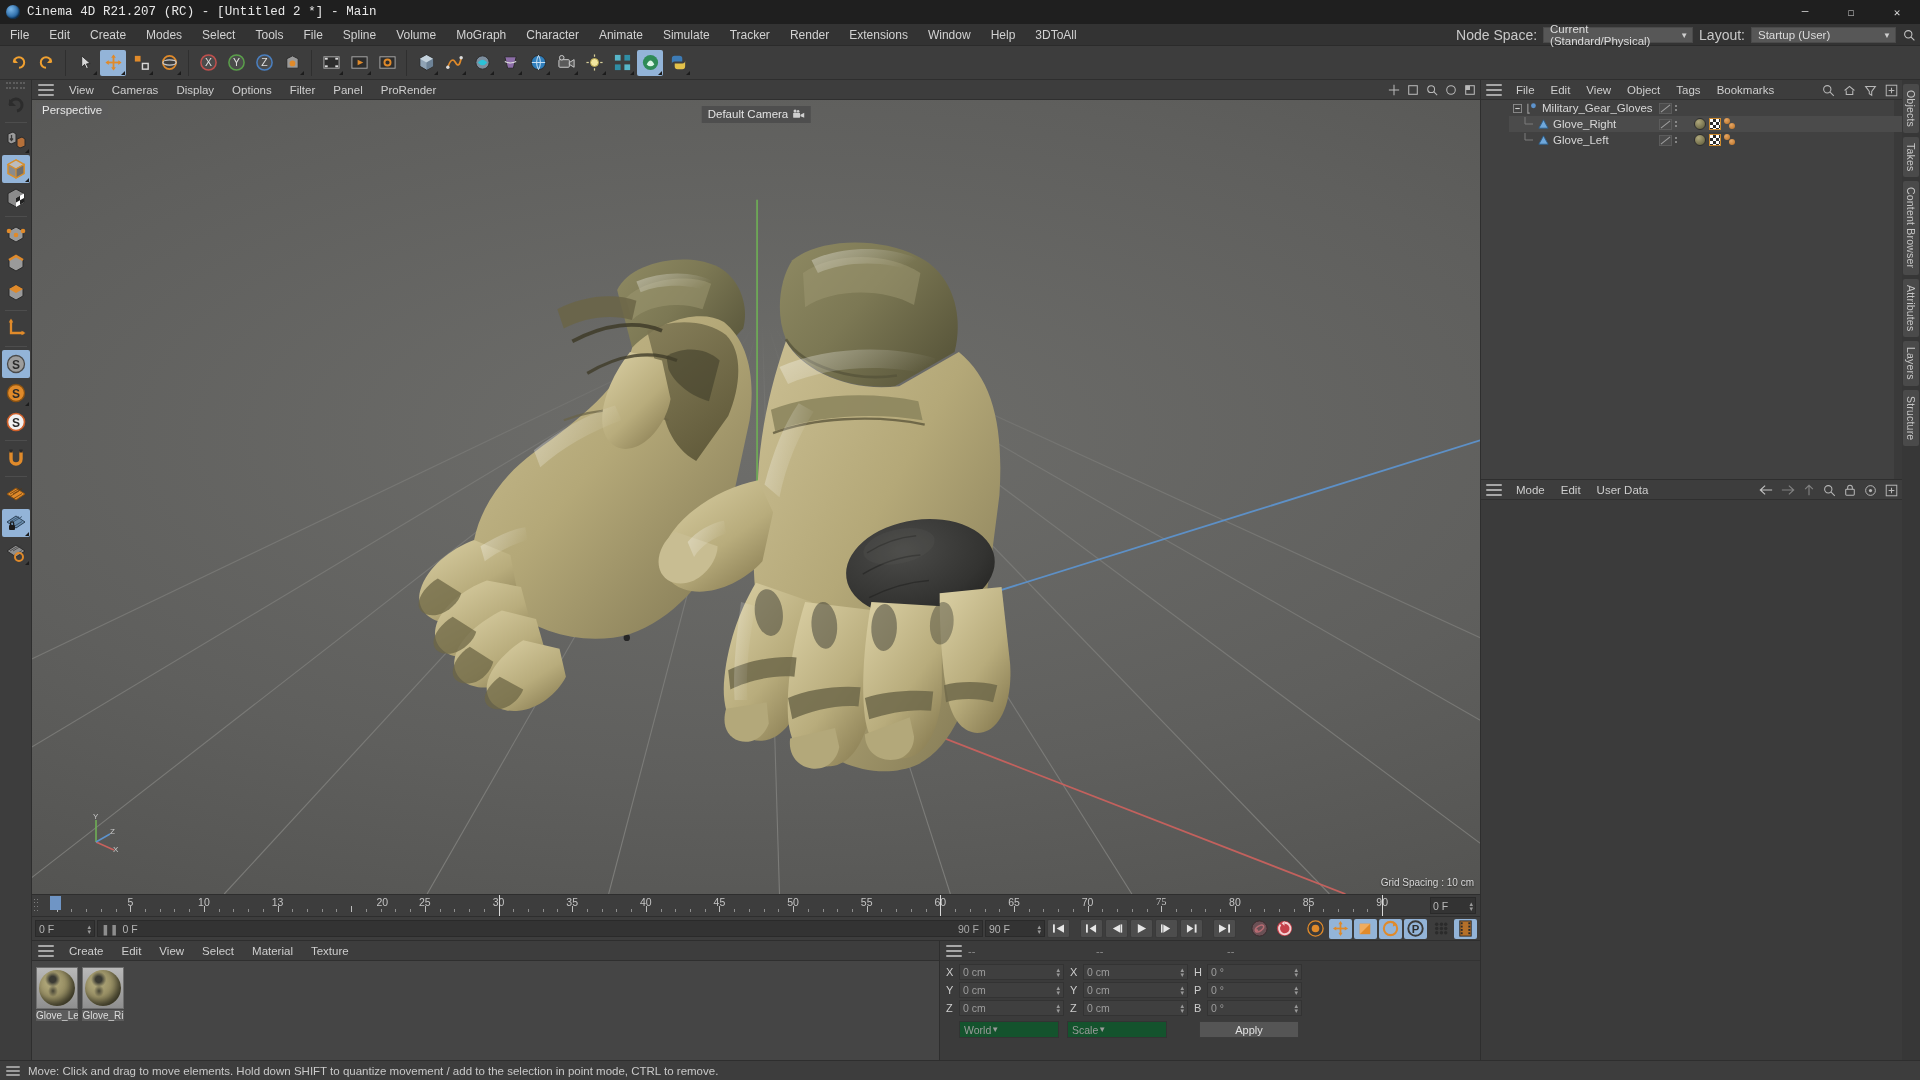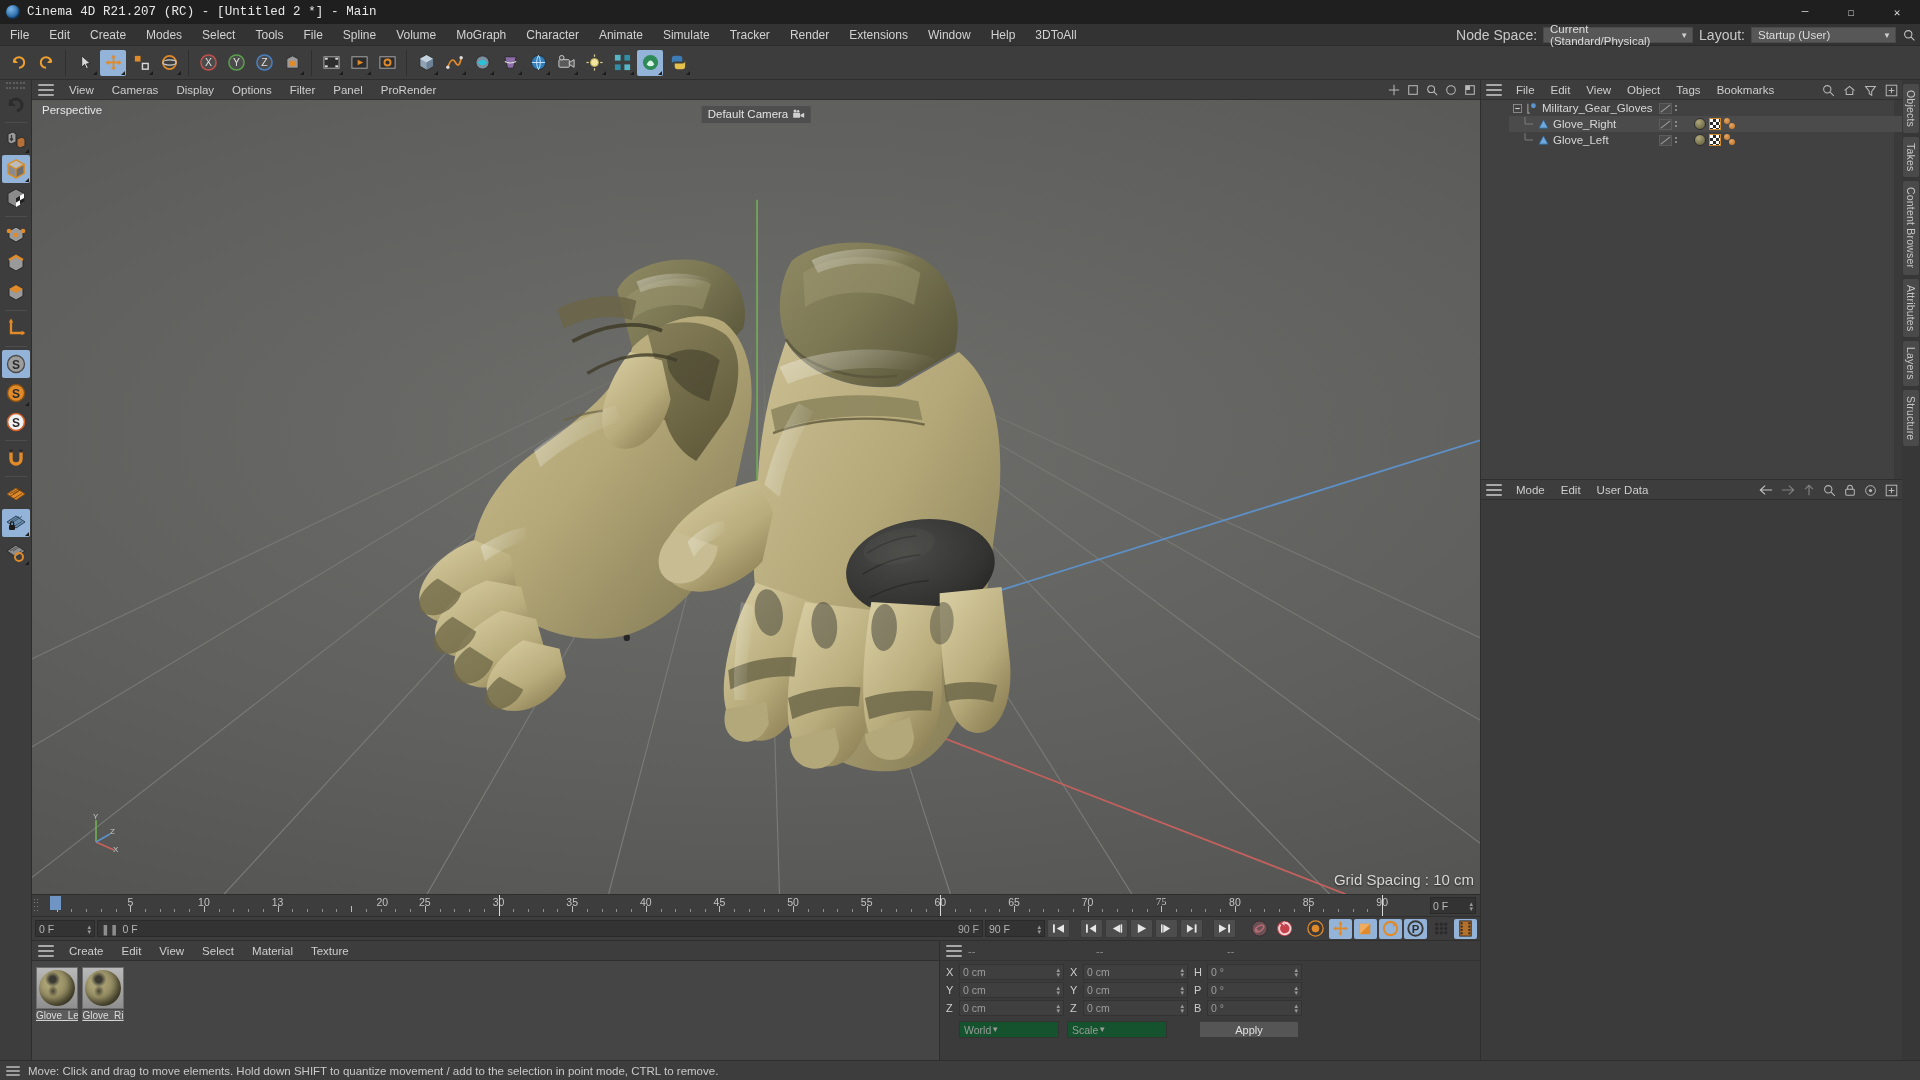--- a/index.html
+++ b/index.html
@@ -95,21 +95,21 @@
   .vp-label{
     position:absolute; left:4px; top:3px; background:#5a5a5a; color:#e6e6e6;
     font-size:11.5px; padding:1px 6px 2px; z-index:6; line-height:13px;
   }
   .vp-cam{
     position:absolute; left:50%; transform:translateX(-50%); top:6px; z-index:6;
     background:#4e4e4e; color:#e3e3e3; font-size:11.5px; padding:1px 6px 2px; line-height:14px;
     display:flex; align-items:center; gap:4px;
   }
   .grid-spacing{
-    position:absolute; right:6px; bottom:6px; font-size:15px; color:#d7d7d7; z-index:6;
+    position:absolute; right:6px; bottom:6px; font-size:10px; color:#d7d7d7; z-index:6;
     text-shadow:0 1px 2px rgba(0,0,0,.6);
   }
   .vp-axis{ position:absolute; left:56px; bottom:42px; width:40px;height:40px; z-index:6; }
   .grid-svg{ position:absolute; inset:0; width:100%; height:100%; }
 
   
   .gloves{ position:absolute; inset:0; }
 
   
   .timeline{
@@ -145,21 +145,21 @@
     display:flex;align-items:center;justify-content:center; color:#e2e2e2; font-size:9px;
   }
   .rbtn{ width:23px;height:20px;border-radius:2px;display:flex;align-items:center;justify-content:center;position:relative;}
   .rbtn.on{ background:#93b4d8; }
 
   
   .lower{ height:120px; display:flex; flex:0 0 120px; background:#3b3b3b; border-top:1px solid #2e2e2e; }
   .matmgr{ flex:1 1 auto; display:flex; flex-direction:column; border-right:1px solid #2e2e2e; min-width:0;}
   .mat-hdr{ height:20px; background:#3d3d3d; display:flex; align-items:center; padding-left:6px; border-bottom:1px solid #2f2f2f;}
   .mat-hdr .mi{ padding:0 9px; line-height:20px; font-size:11.5px; color:#cecece;}
-  .mat-body{ flex:1 1 auto; background:#454545; padding:6px 4px; display:flex; gap:4px; align-items:flex-start;text-decoration:underline;}
+  .mat-body{ flex:1 1 auto; background:#454545; padding:6px 4px; display:flex; gap:4px; align-items:flex-start;}
   .matcell{ width:42px; }
   .matthumb{
     width:42px;height:42px; border:1px solid #6e6e6e;
     background:linear-gradient(#b9b9b9,#8f8f8f); position:relative; overflow:hidden;
   }
   .matball{
     position:absolute; inset:2px; border-radius:50%;
     background:
       radial-gradient(circle at 38% 26%, #3a3a33 0 9%, rgba(58,58,51,0) 22%),
       radial-gradient(circle at 32% 34%, #b5ad7f 0%, #9a9166 42%, #6f6a49 74%, #45422f 100%);

